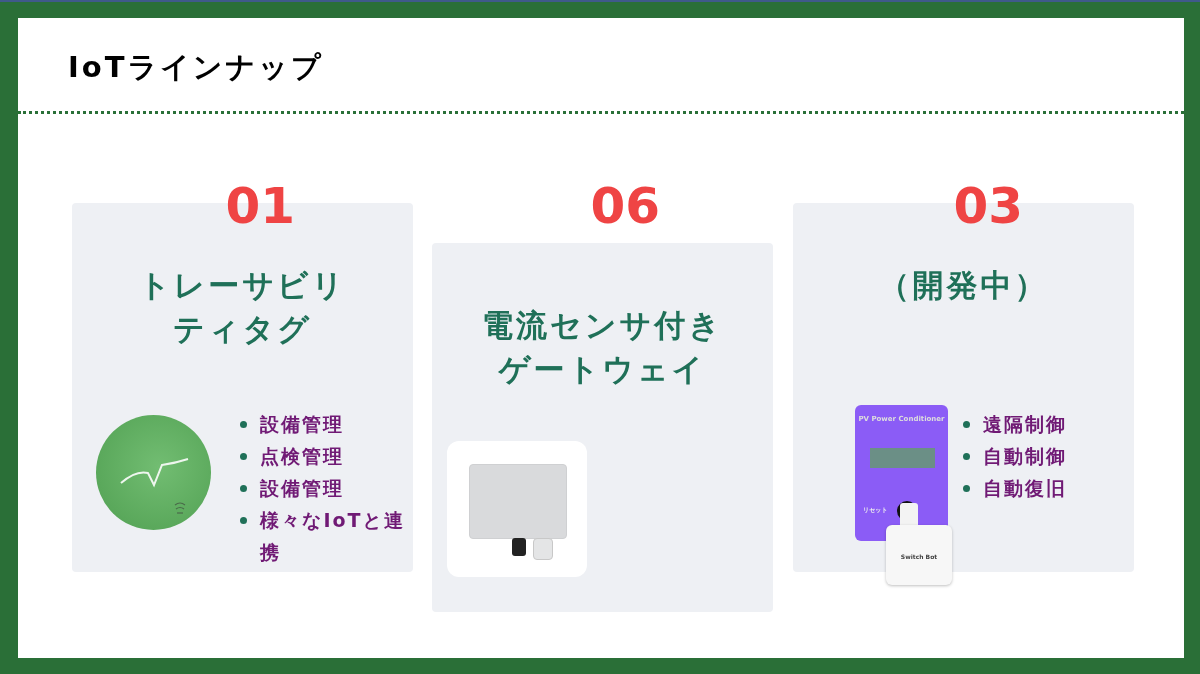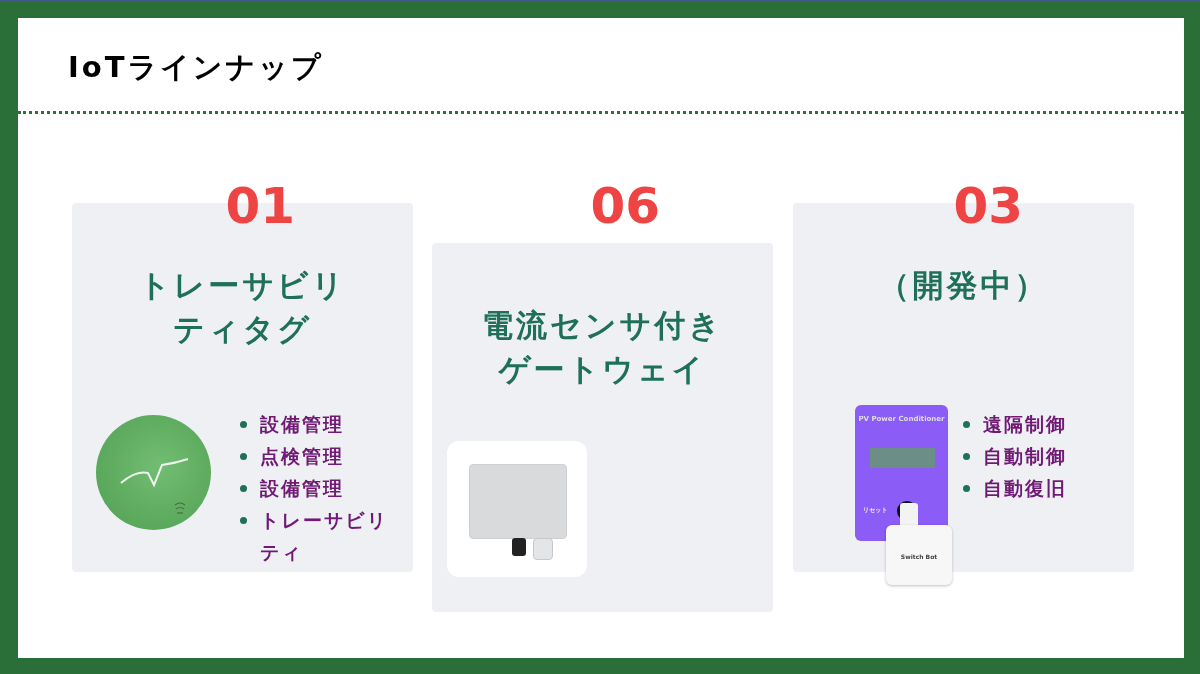--- a/index.html
+++ b/index.html
@@ -93,21 +93,21 @@
           <path d="M79 90 q5 -4 10 0"></path>
             <path d="M80 94 q4 -3 8 0"></path>
             <path d="M81 98 h6"></path>
         </g>
       </svg>
     </div>
     <ul class="bullets" style="left:166px; width:170px;">
       <li>設備管理</li>
       <li>点検管理</li>
       <li>設備管理</li>
-      <li>トレーサビリティ</li>
+      <li>様々なIoTと連携</li>
     </ul>
   </div>
   <div class="num" style="left:157px;">01</div>
 
   <div class="card" style="left:414px;margin-top:40px;">
     <div class="card-title">
       <div>電流センサ付き</div>
       <div>ゲートウェイ</div>
     </div>
     <div class="gw-box">

